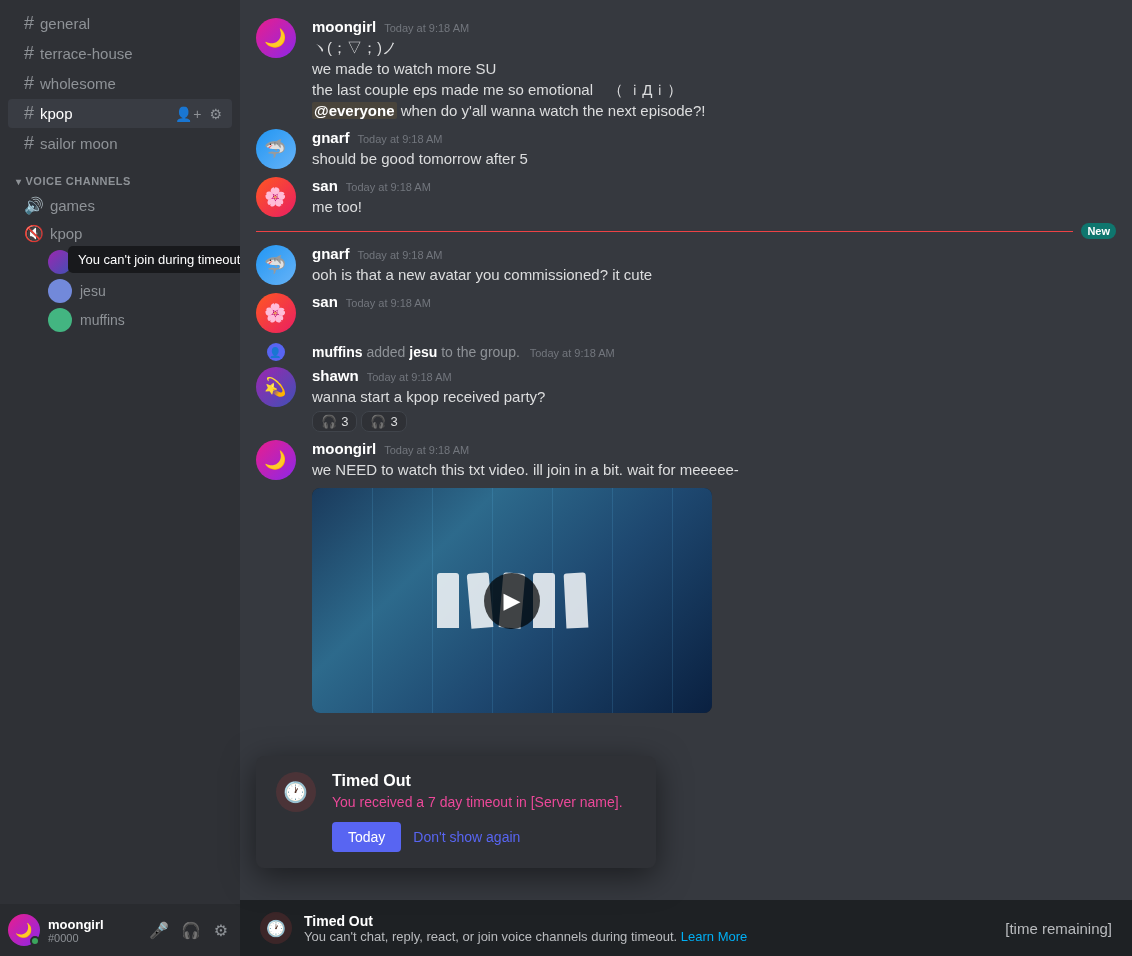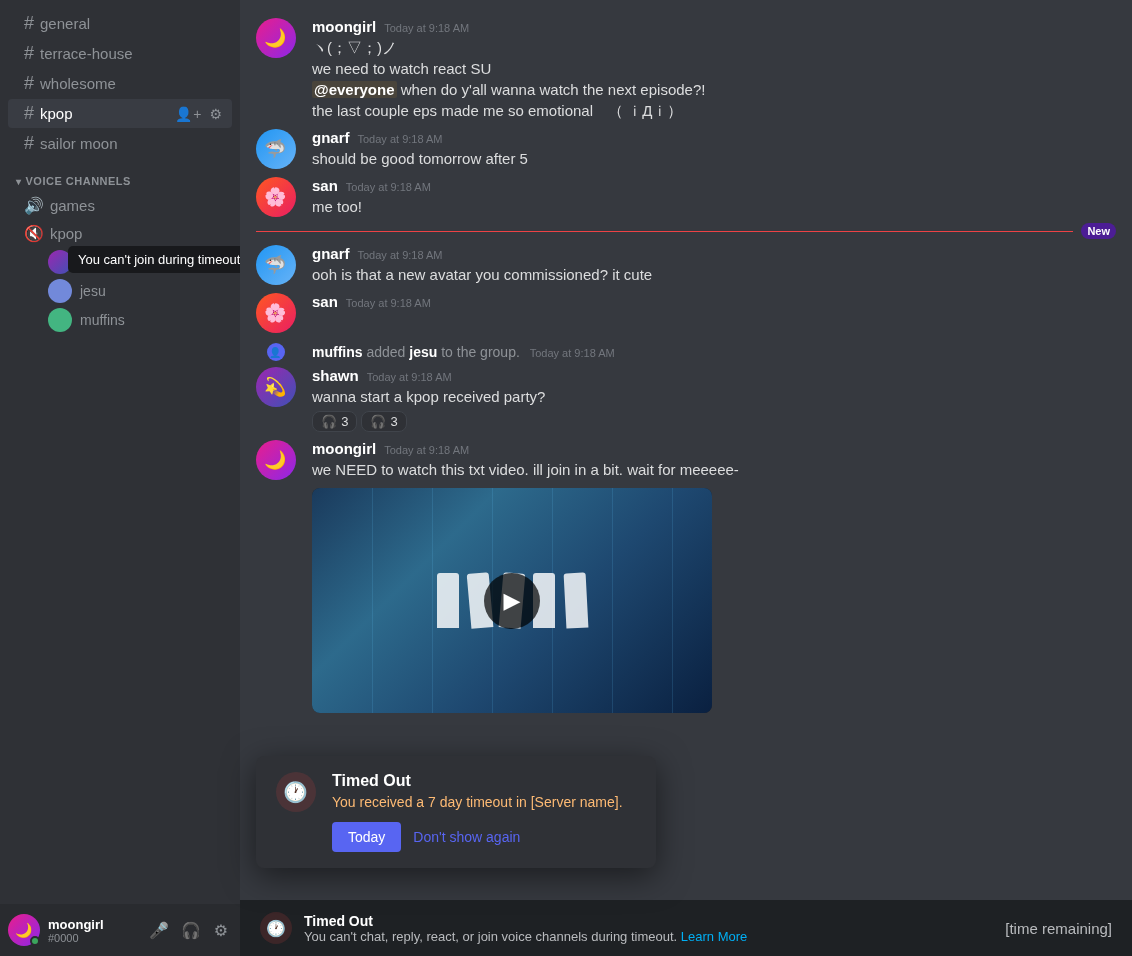--- a/index.html
+++ b/index.html
@@ -242,21 +242,21 @@
       display: flex;
       align-items: center;
       justify-content: center;
       font-size: 10px;
       color: white;
     }
     .system-text { color: #8e9297; font-size: 14px; }
     .system-user { color: #fff; font-weight: 600; cursor: pointer; }
     .system-ts { color: #72767d; font-size: 11px; margin-left: 6px; }
     .new-badge {
-      background: #4c1d95;
+      background: #0f766e;
       color: white;
       font-size: 11px;
       font-weight: 700;
       padding: 2px 6px;
       border-radius: 8px;
       margin-left: 8px;
     }
     
     .reactions {
       display: flex;
@@ -343,21 +343,21 @@
       border-radius: 50%;
       background: rgba(237,66,69,0.15);
       display: flex;
       align-items: center;
       justify-content: center;
       font-size: 20px;
       flex-shrink: 0;
     }
     .timeout-content { flex: 1; }
     .timeout-title { font-size: 16px; font-weight: 600; color: #fff; margin-bottom: 4px; }
-    .timeout-desc { font-size: 14px; color: #fdba74; margin-bottom: 12px; }
+    .timeout-desc { font-size: 14px; color: #ec4899; margin-bottom: 12px; }
     .timeout-actions { display: flex; gap: 12px; align-items: center; }
     .btn-okay {
       background: #5865f2;
       color: white;
       border: none;
       padding: 7px 16px;
       border-radius: 4px;
       font-size: 14px;
       font-weight: 500;
       cursor: pointer;
@@ -499,23 +499,23 @@
     <div class="message-group">
       <div class="avatar-col">
         <div class="msg-avatar av-moongirl" style="background:linear-gradient(135deg,#e91e8c,#8c27e9);font-size:18px;display:flex;align-items:center;justify-content:center;">🌙</div>
       </div>
       <div class="msg-content">
         <div class="msg-header">
           <span class="msg-author">moongirl</span>
           <span class="msg-timestamp">Today at 9:18 AM</span>
         </div>
         <div class="msg-text">ヽ(；▽；)ノ</div>
-        <div class="msg-text">we need to watch react SU</div>
+        <div class="msg-text">we made to watch more SU</div>
+        <div class="msg-text">the last couple eps made me so emotional　（ ｉДｉ）</div>
         <div class="msg-text"><span class="everyone">@everyone</span> when do y'all wanna watch the next episode?!</div>
-        <div class="msg-text">the last couple eps made me so emotional　（ ｉДｉ）</div>
       </div>
     </div>
 
     <div class="message-group">
       <div class="avatar-col">
         <div class="msg-avatar av-gnarf" style="background:linear-gradient(135deg,#2196f3,#67b3f7);font-size:18px;display:flex;align-items:center;justify-content:center;">🦈</div>
       </div>
       <div class="msg-content">
         <div class="msg-header">
           <span class="msg-author">gnarf</span>

